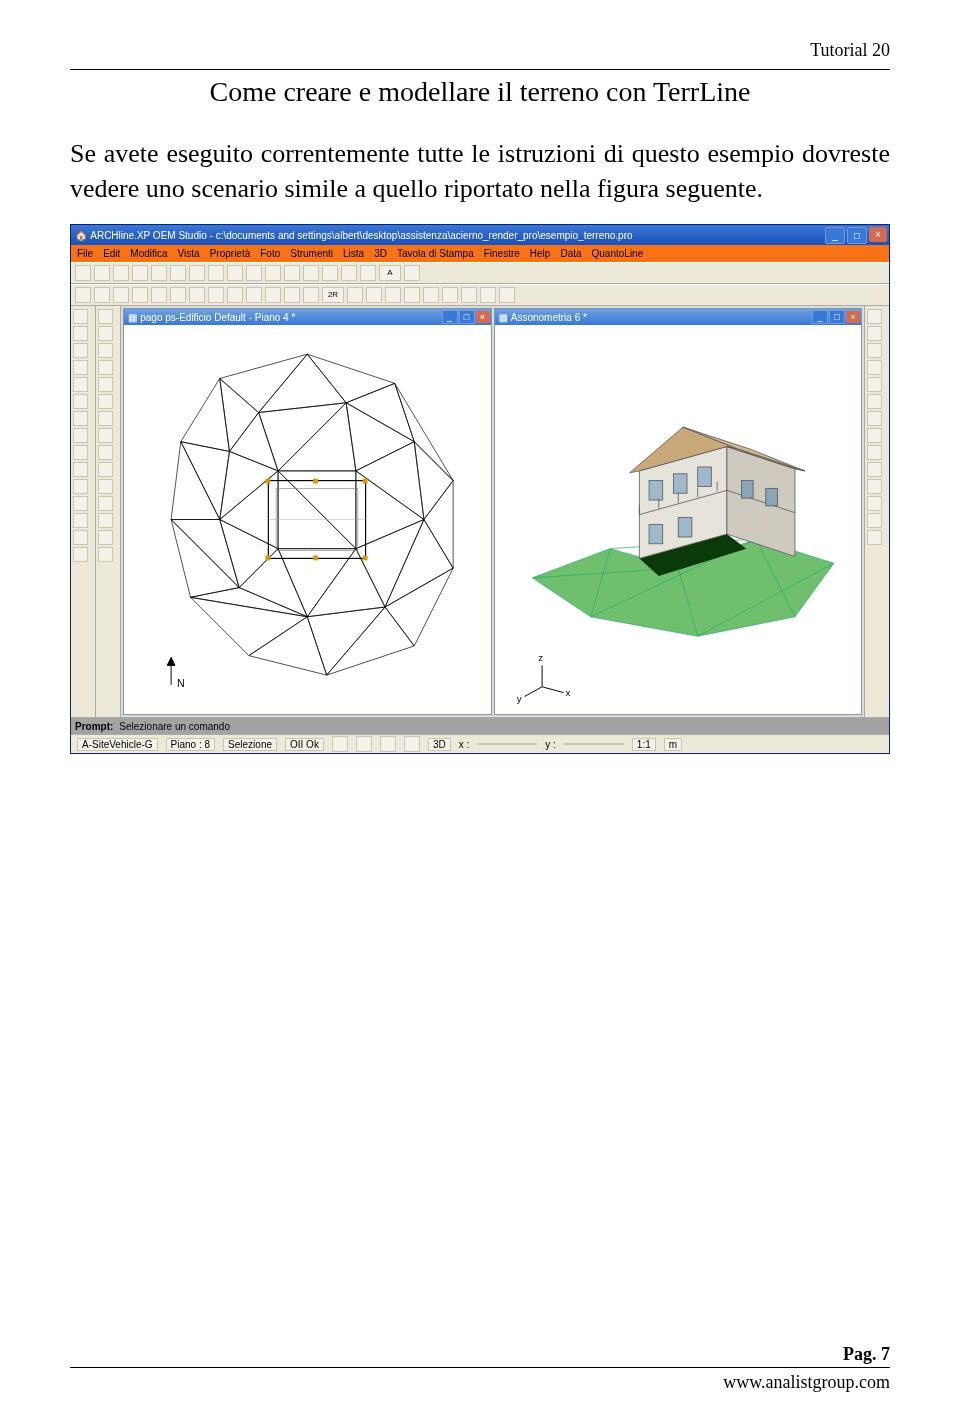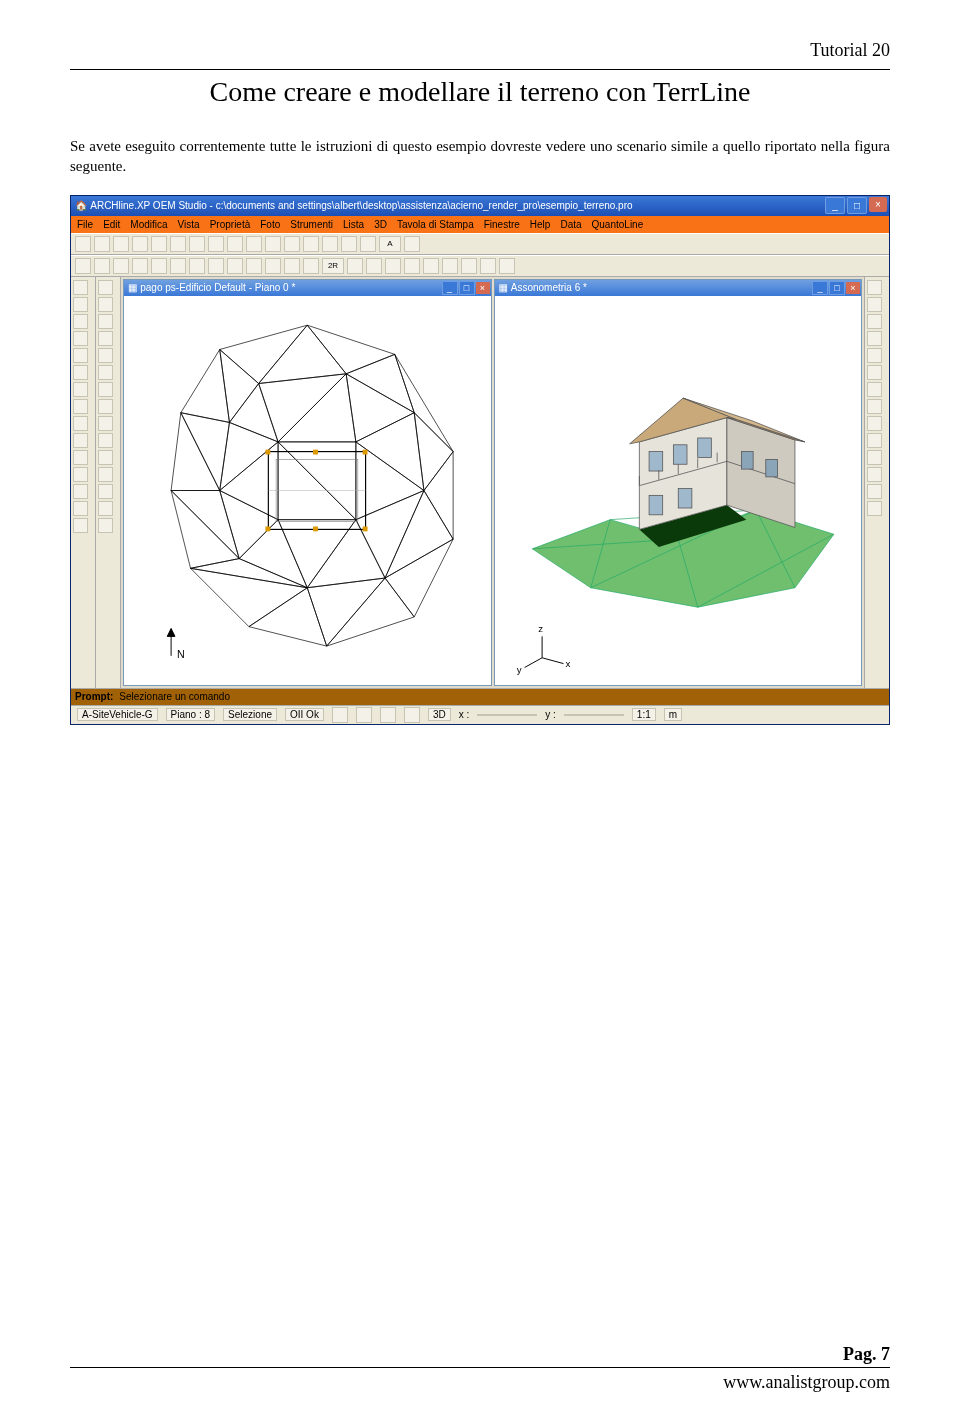--- a/index.html
+++ b/index.html
@@ -23,21 +23,21 @@
     display: inline-block;
     vertical-align: middle;
     border: 1px solid #888;
     background: #ece9d8;
     padding: 1px 4px 1px 2px;
     margin: 0 3px;
     line-height: 1;
   }
   .btn3d svg { vertical-align: -3px; }
   .btn3d .lbl { font-family: Tahoma, sans-serif; font-size: 12px; margin-left: 2px; }
-  .para { font-size: 15px; text-align: justify; margin-top: 14px; line-height: 1.35; }
+  .para { font-size: 26px; text-align: justify; margin-top: 14px; line-height: 1.35; }
   .screenshot {
     margin-top: 18px;
     width: 820px;
     height: 530px;
     border: 1px solid #0a246a;
     box-sizing: border-box;
     font-family: Tahoma, Arial, sans-serif;
     font-size: 10px;
     display: flex;
     flex-direction: column;
@@ -97,21 +97,21 @@
   .docwin .dtitle .wb{ width:14px;height:12px;background:#d46a52;margin-right:1px;
     display:flex;align-items:center;justify-content:center;color:#fff;font-size:9px;}
   .docwin .dtitle .wb.mn,.docwin .dtitle .wb.mx{background:#3a78d7;border:1px solid #fff4;}
   .docwin .canvas { flex:1; position:relative; overflow:hidden; }
   .statusbar {
     height:18px; background:#ece9d8; border-top:1px solid #aaa;
     display:flex; align-items:center; font-size:10px; gap:8px; padding:0 6px;
   }
   .statusbar .cell { border:1px solid #c8c4b4; padding:0 4px; background:#f4f2e8; }
   .promptbar {
-    height:16px; background:#a16207; border-top:1px solid #aaa;
+    height:16px; background:#a3a3a3; border-top:1px solid #aaa;
     display:flex; align-items:center; font-size:10px; padding-left:4px; gap:6px;
   }
   .footer {
     position:absolute; bottom:30px; left:70px; right:70px;
     font-size:18px;
   }
   .footer .pnum { text-align:right; font-weight:bold; }
   .footer .url { text-align:right; margin-top:4px; }
   .footer hr { border:none; border-top:1px solid #000; margin:2px 0; }
 </style>
@@ -237,21 +237,21 @@
         <span class="tbtn"></span>
         <span class="tbtn"></span>
         <span class="tbtn"></span>
       </div>
 
       <div class="mdi">
 
         <div class="docwin">
           <div class="dtitle">
             <span>▦</span>&nbsp;
-            <span>pago ps-Edificio Default - Piano 0 *</span>
+            <span>pago ps-Edificio Default - Piano 4 *</span>
             <span class="spacer"></span>
             <span class="wb mn">_</span>
             <span class="wb mx">□</span>
             <span class="wb">×</span>
           </div>
           <div class="canvas">
             <svg viewBox="0 0 360 400" width="100%" height="100%" preserveAspectRatio="xMidYMid meet">
 
               <g stroke="#000" stroke-width="0.7" fill="none">
                 <polygon points="180,30 90,55 130,90"></polygon>

